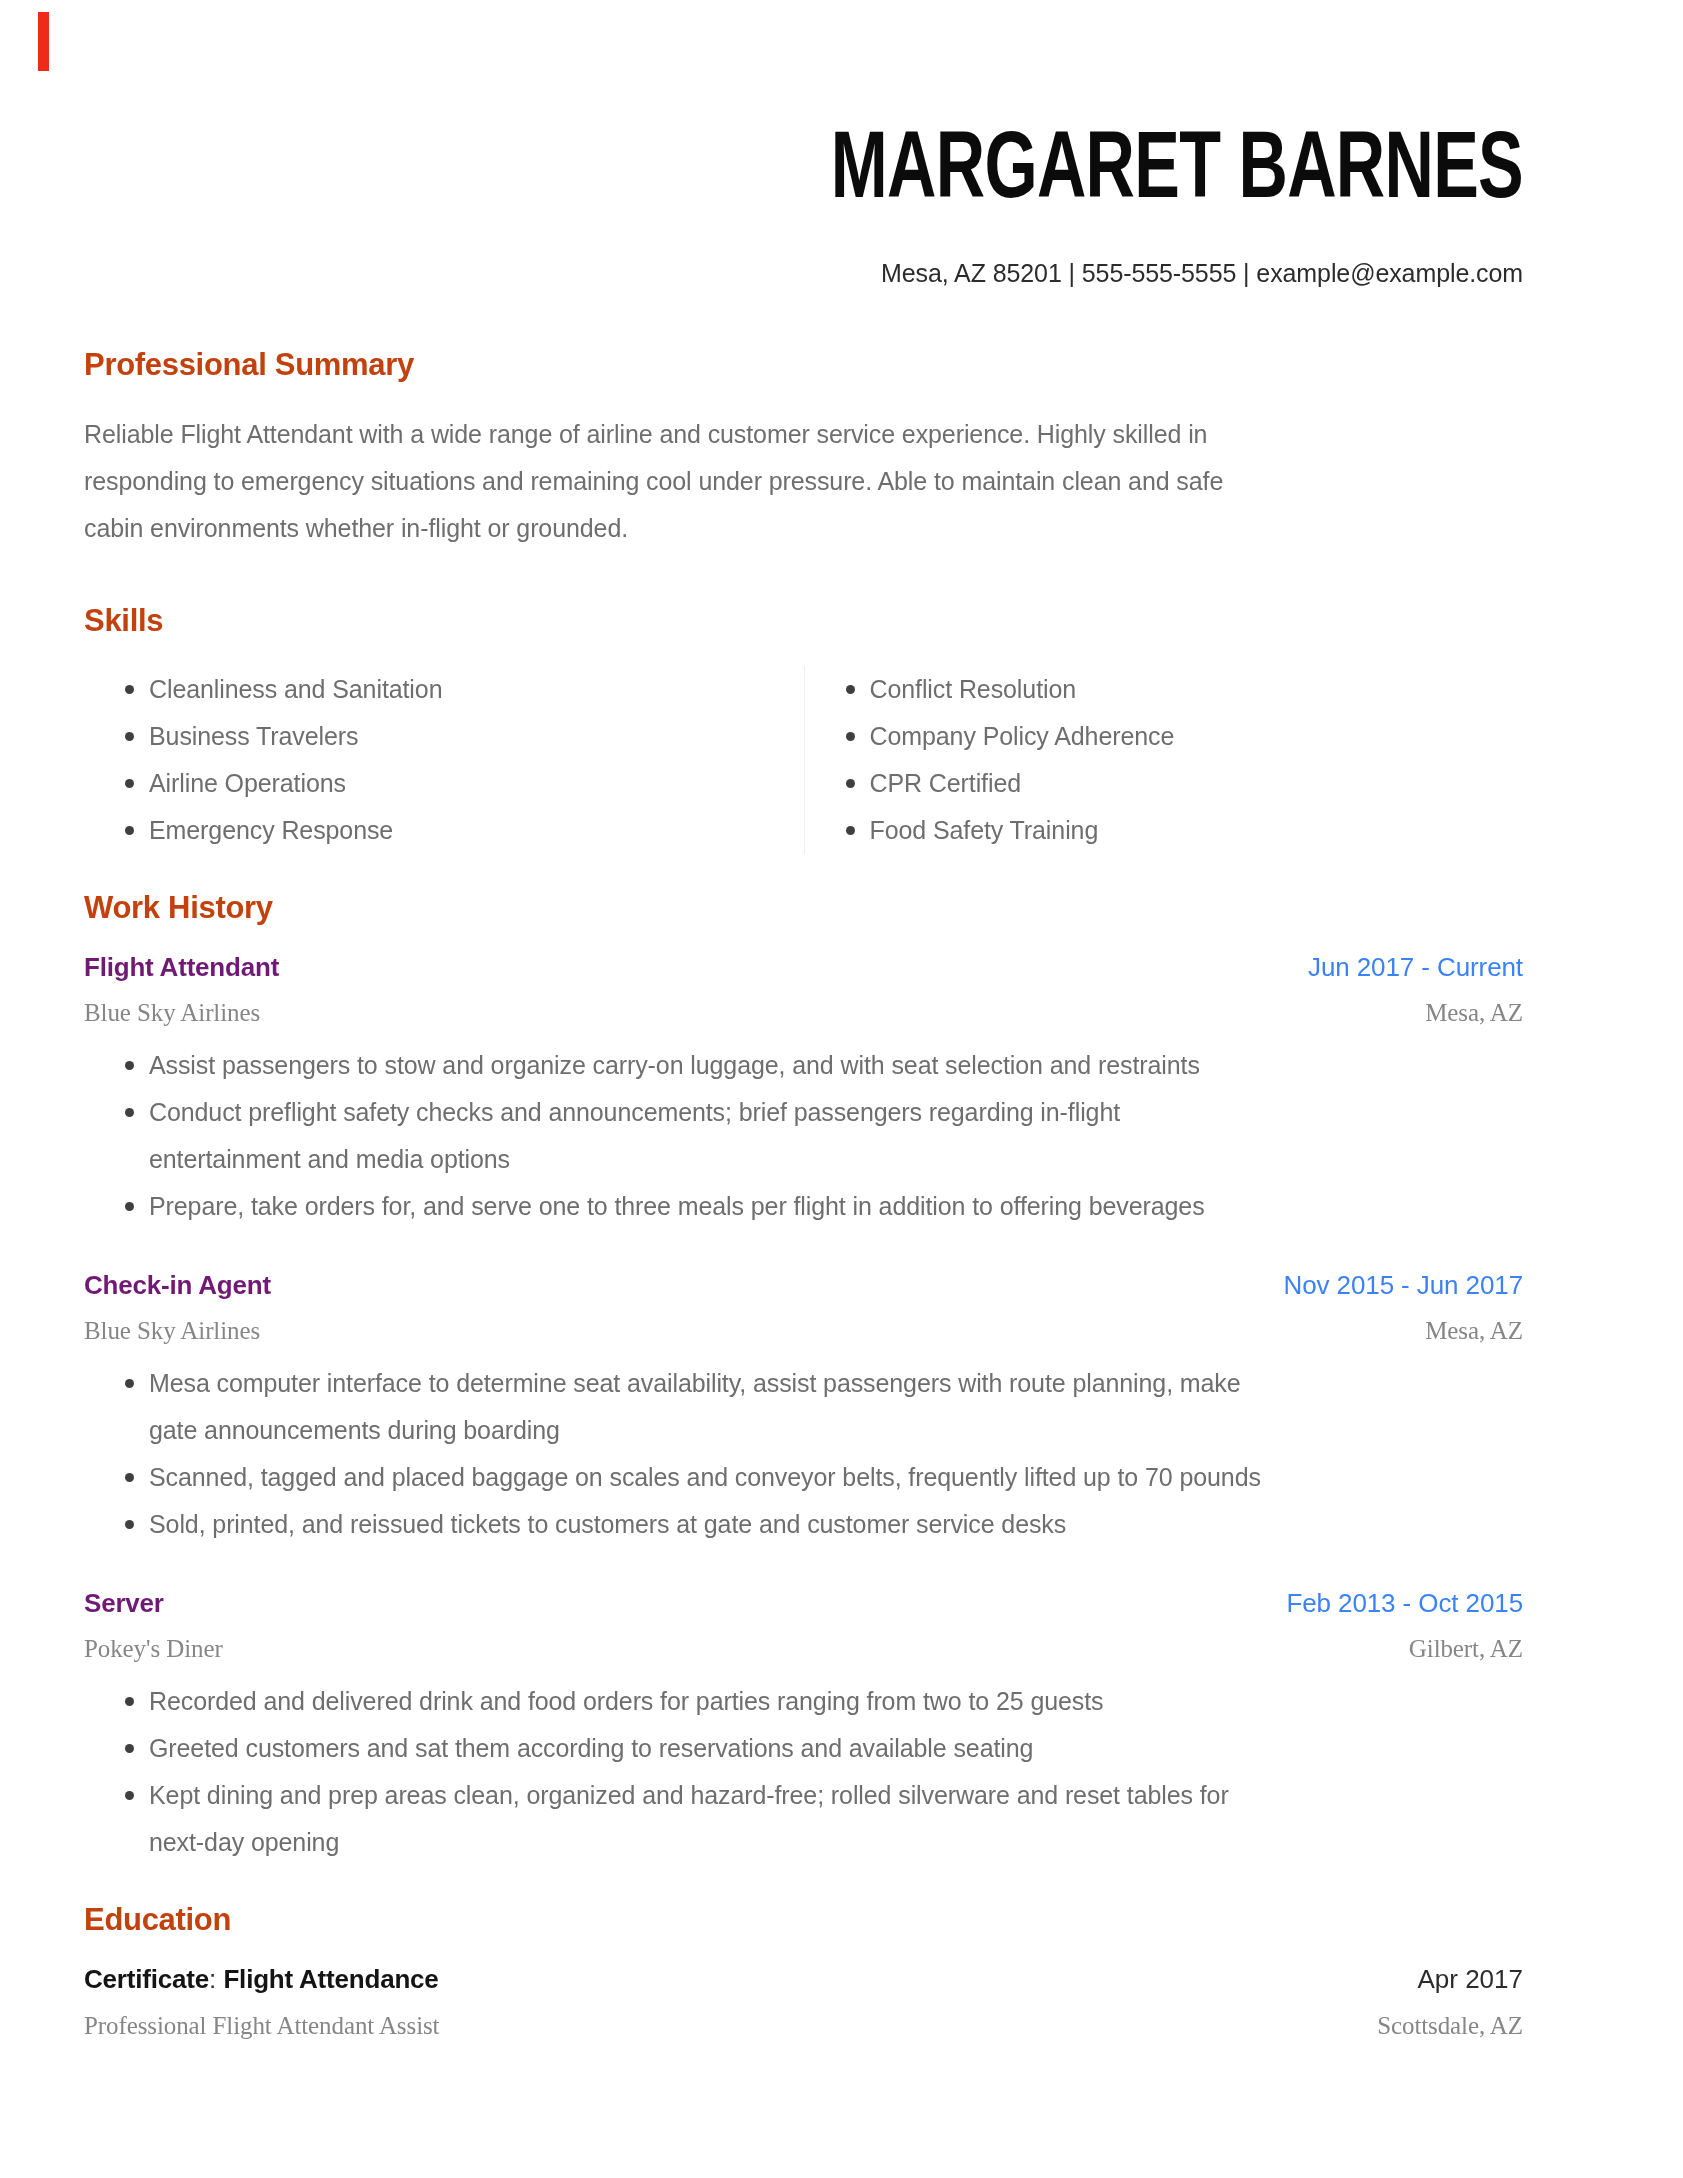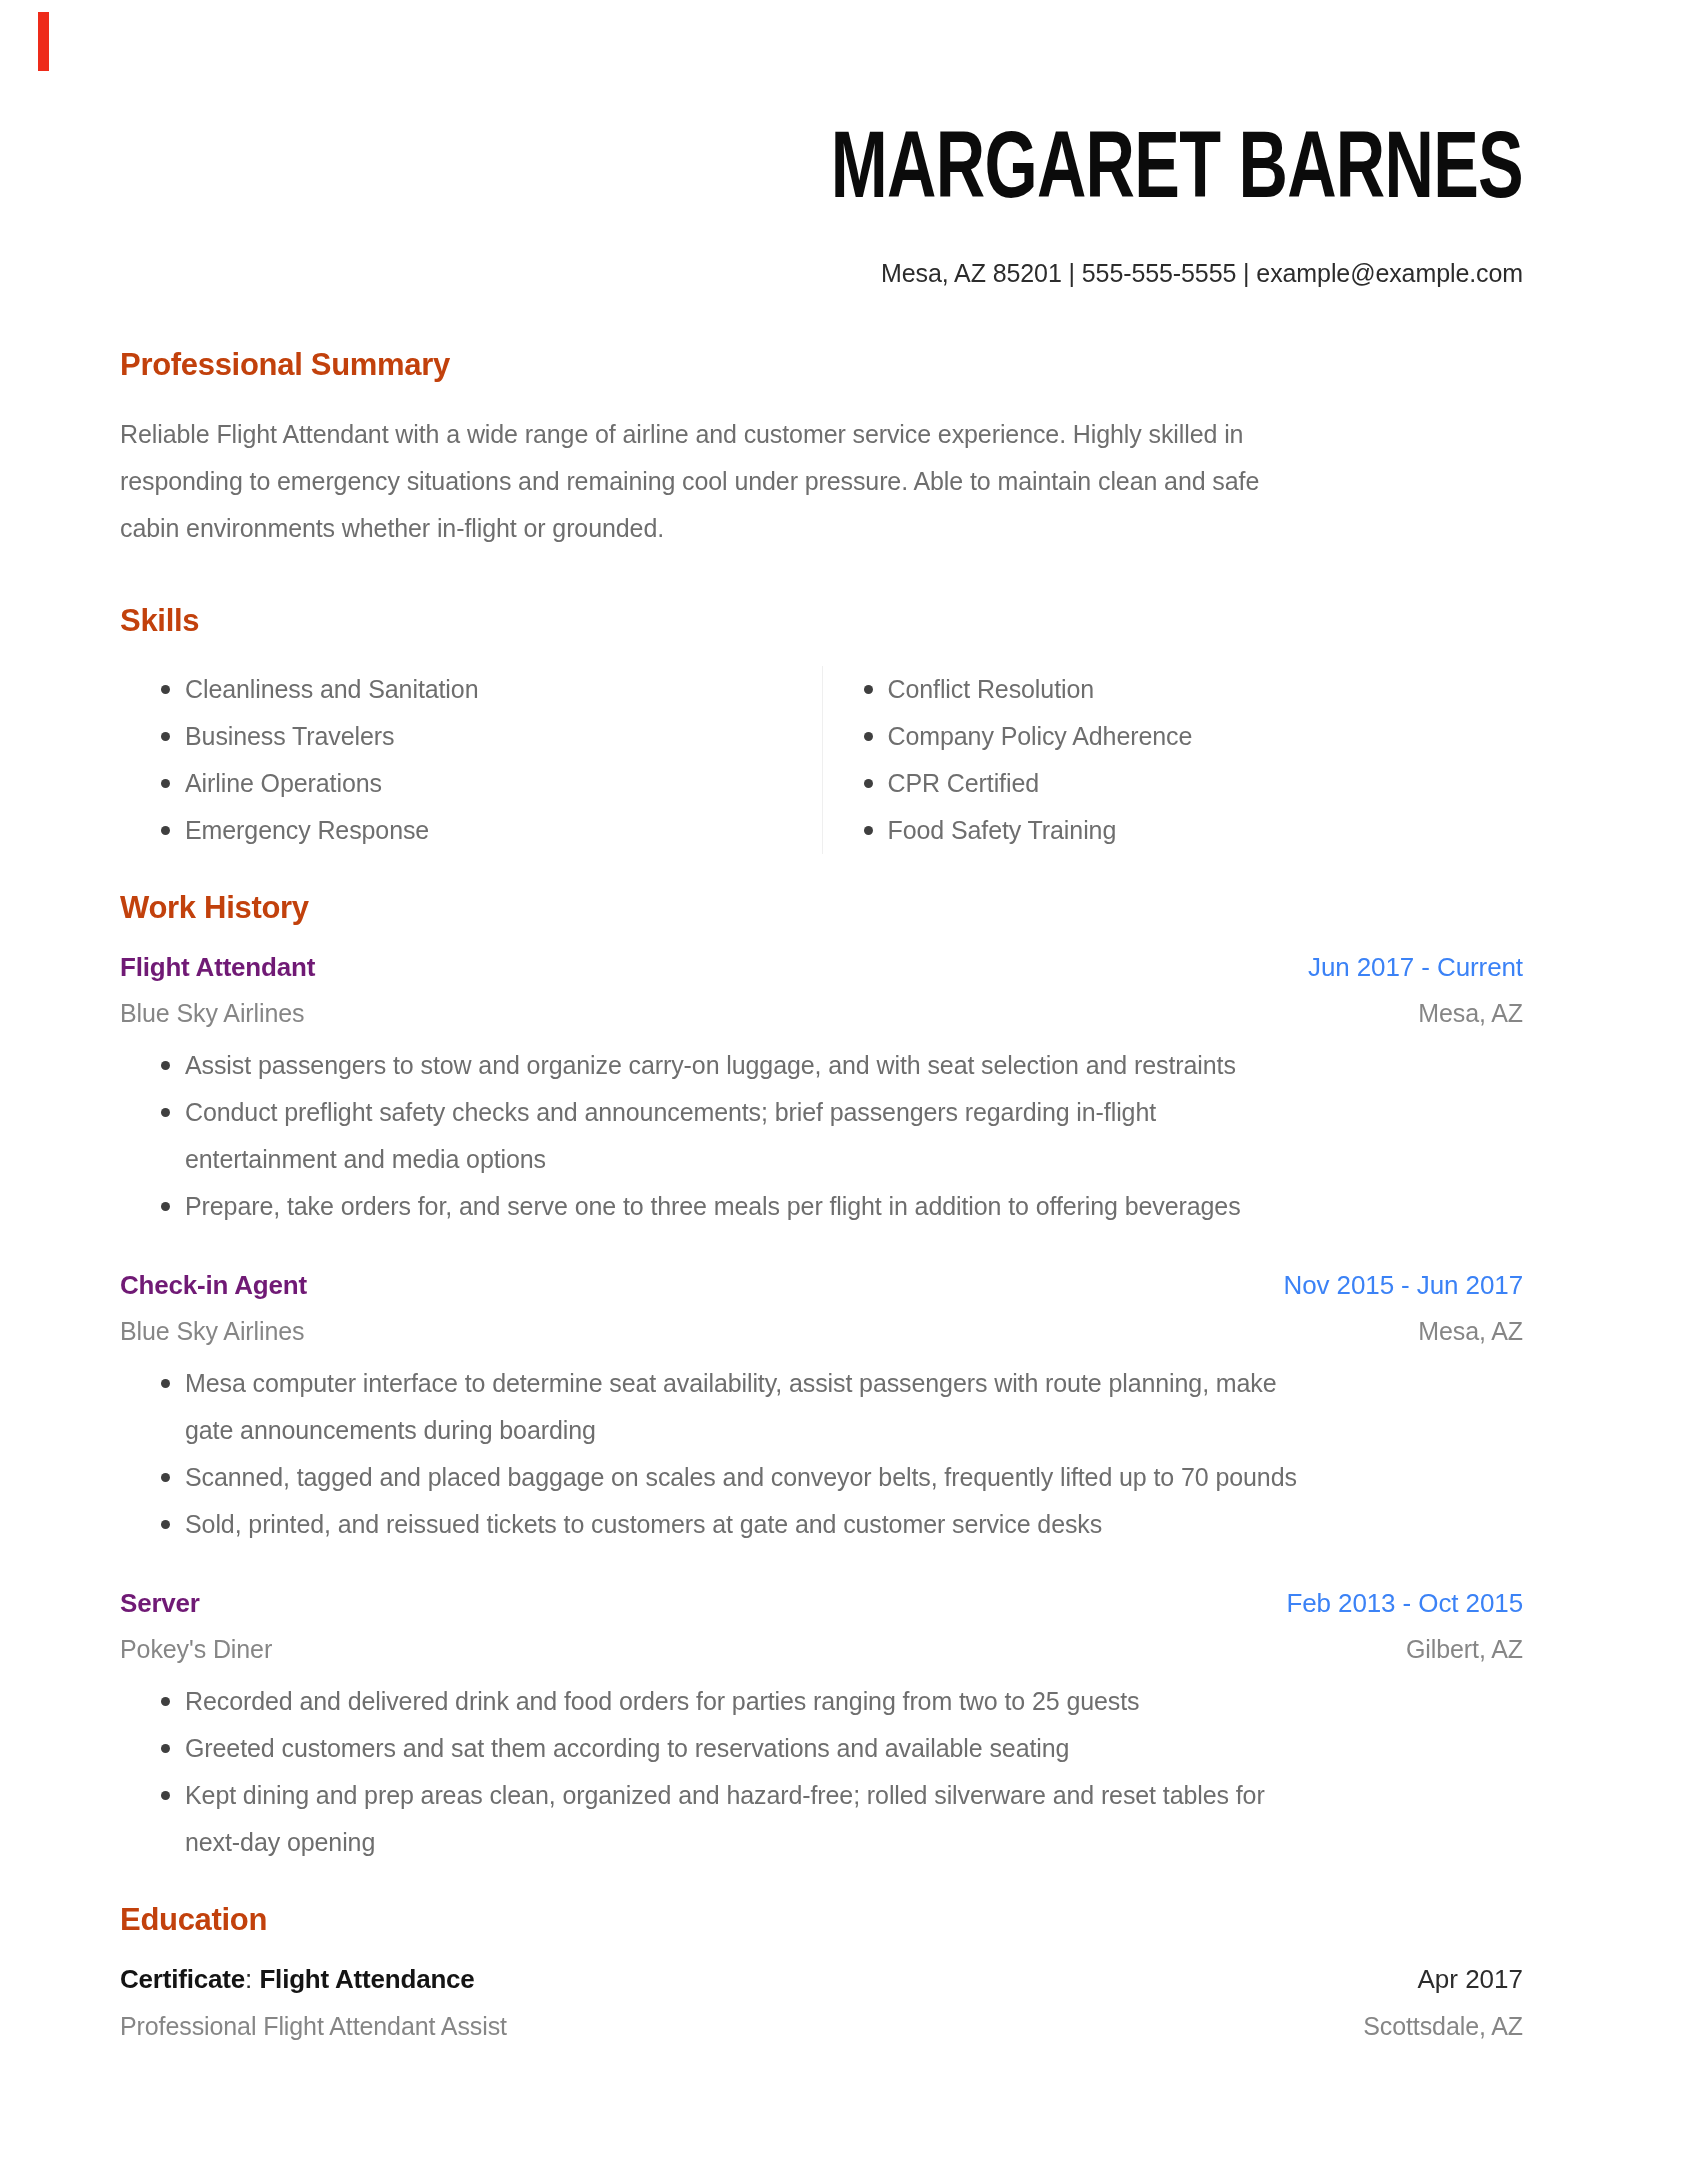--- a/index.html
+++ b/index.html
@@ -19,21 +19,21 @@
     top: 12px;
     width: 11px;
     height: 59px;
     background: #ee2b1a;
   }
 
   .page {
     box-sizing: border-box;
     width: 1683px;
     height: 2178px;
-    padding: 117px 160px 0 120px;
+    padding: 117px 160px 0 84px;
   }
 
   
   .hdr { text-align: right; }
   h1.name {
     margin: 0;
     font-size: 95px;
     line-height: 1;
     font-weight: bold;
     letter-spacing: -1px;
@@ -123,20 +123,21 @@
     color: #3b82f6;
     letter-spacing: -0.1px;
     line-height: 1.2;
   }
   .company-row { margin-top: 15px; }
   .company, .location {
     font-size: 25px;
     color: #868686;
     letter-spacing: -0.1px;
     line-height: 1.2;
+    font-family: Liberation Serif, serif;
   }
   .job ul.blist { margin-top: 14px; }
 
   
   .edu-entry { margin-top: 26px; }
   .edu-degree {
     font-size: 26px;
     color: #141414;
     line-height: 1.2;
   }

